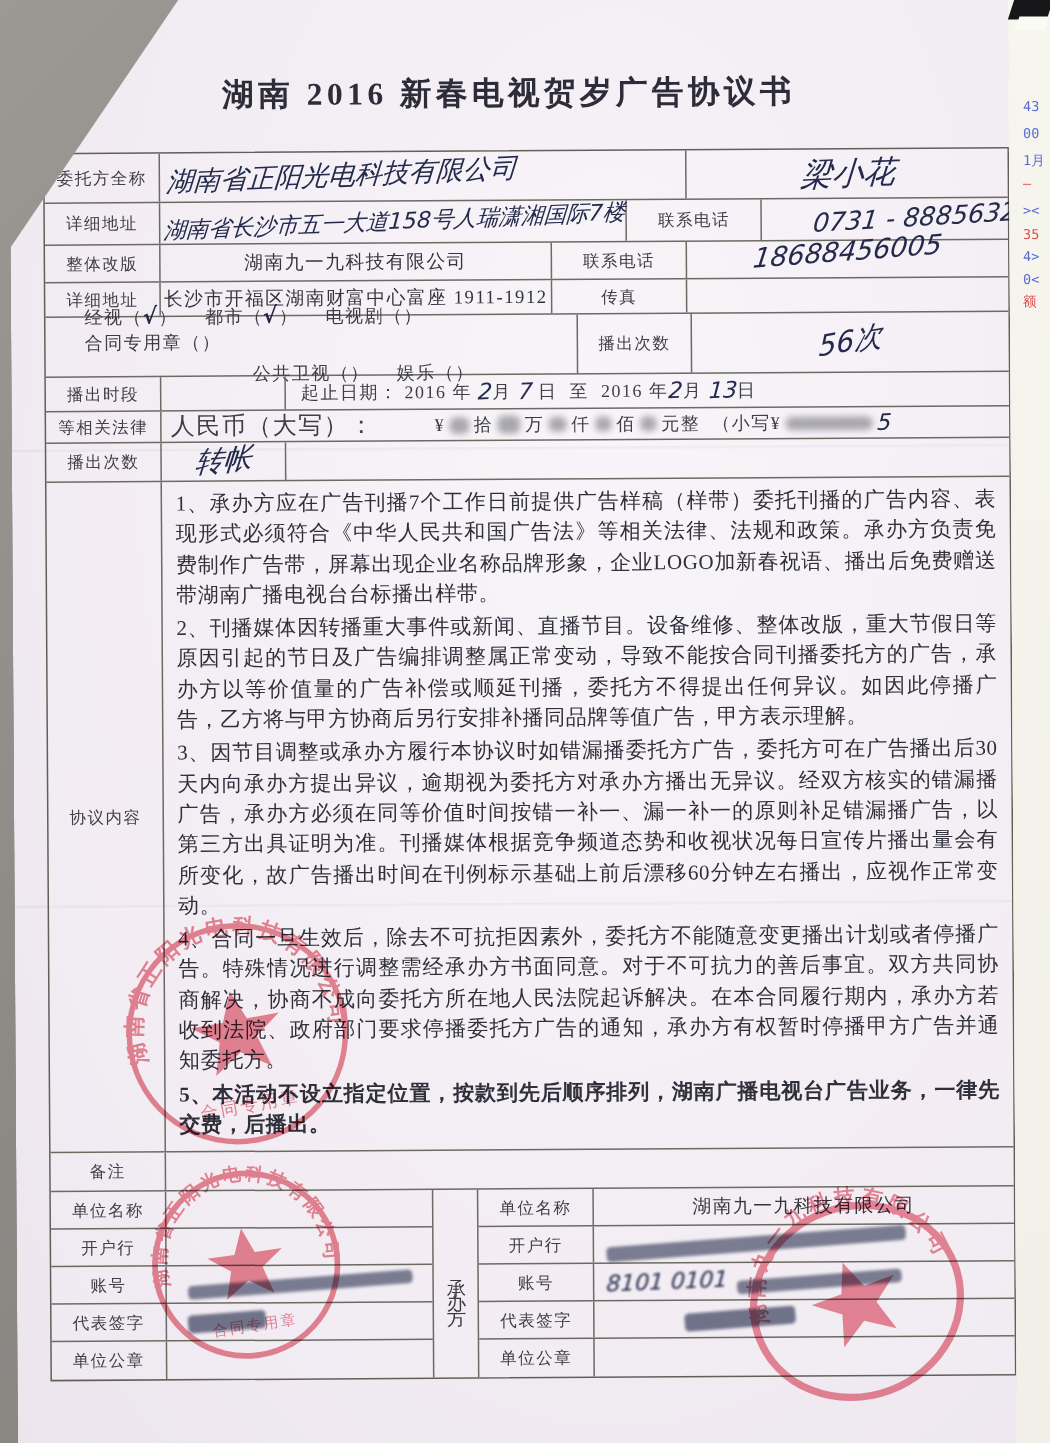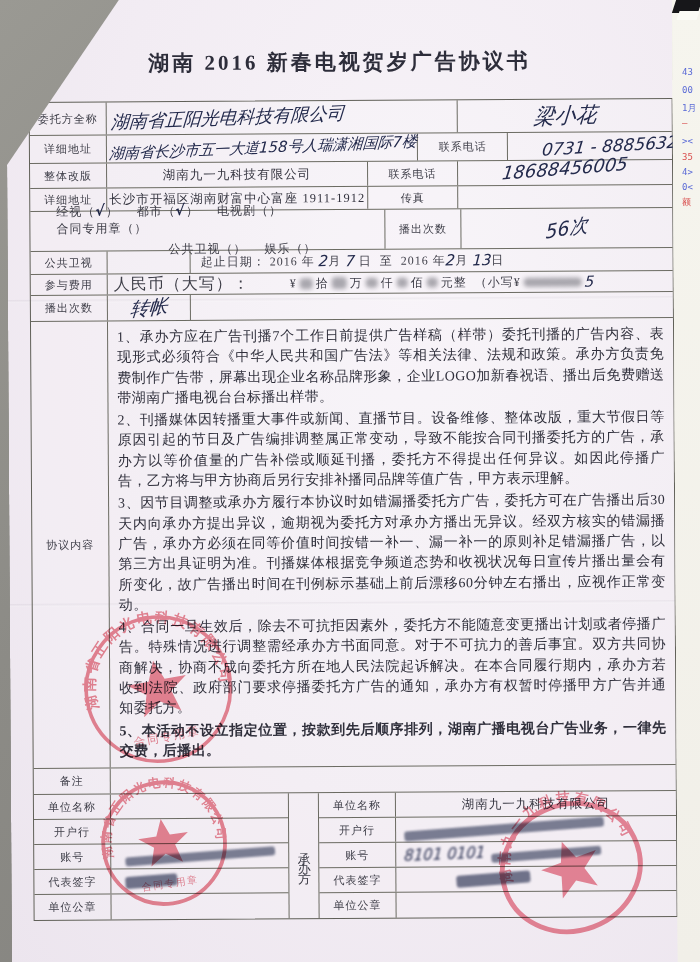--- a/index.html
+++ b/index.html
@@ -187,42 +187,42 @@
         <div class="cell" style="width:76px;flex:none">
             <span class="plabel">播出次数</span>
           </div>
         <div class="cell" style="flex:1">
           <span class="hand" style="font-size:19px;transform:rotate(-10deg) skewX(-12deg)">56次</span>
         </div>
       </div>
 
       <div class="row" style="height:23px">
         <div class="cell c-label">
-            <span class="plabel">公共卫视</span>
+            <span class="plabel">播出时段</span>
           </div>
         <div class="cell" style="width:83px;flex:none"></div>
         <div class="cell" style="flex:1;justify-content:flex-start;padding-left:10px">
           <span class="plabel" style="font-size:12px">起止日期：</span>&nbsp;
           <span class="plabel" style="font-size:12px">2016 年</span>&nbsp;
           <span class="hand hand-md">2</span>
           <span class="plabel" style="font-size:12px">月</span>&nbsp;
           <span class="hand hand-md">7</span>&nbsp;
           <span class="plabel" style="font-size:12px">日</span>&nbsp;&nbsp;
           <span class="plabel" style="font-size:12px">至</span>&nbsp;&nbsp;
           <span class="plabel" style="font-size:12px">2016 年</span>
           <span class="hand hand-md">2</span>
           <span class="plabel" style="font-size:12px">月</span>&nbsp;
           <span class="hand hand-md">13</span>
           <span class="plabel" style="font-size:12px">日</span>
         </div>
       </div>
 
       <div class="row" style="height:21px">
         <div class="cell c-label">
-            <span class="plabel">参与费用</span>
+            <span class="plabel">等相关法律</span>
           </div>
         <div class="cell" style="flex:1;justify-content:flex-start;padding-left:6px">
           <span class="plabel" style="font-size:16px">人民币（大写）：</span>
           <span style="width:40px"></span>
           <span class="plabel" style="font-size:12px">¥</span>
           <span class="smudge" style="width:13px;height:11px;margin:0 3px"></span>
           <span class="plabel" style="font-size:12px">拾</span>
           <span class="smudge" style="width:15px;height:12px;margin:0 3px"></span>
           <span class="plabel" style="font-size:12px">万</span>
           <span class="smudge" style="width:12px;height:10px;margin:0 3px"></span>

